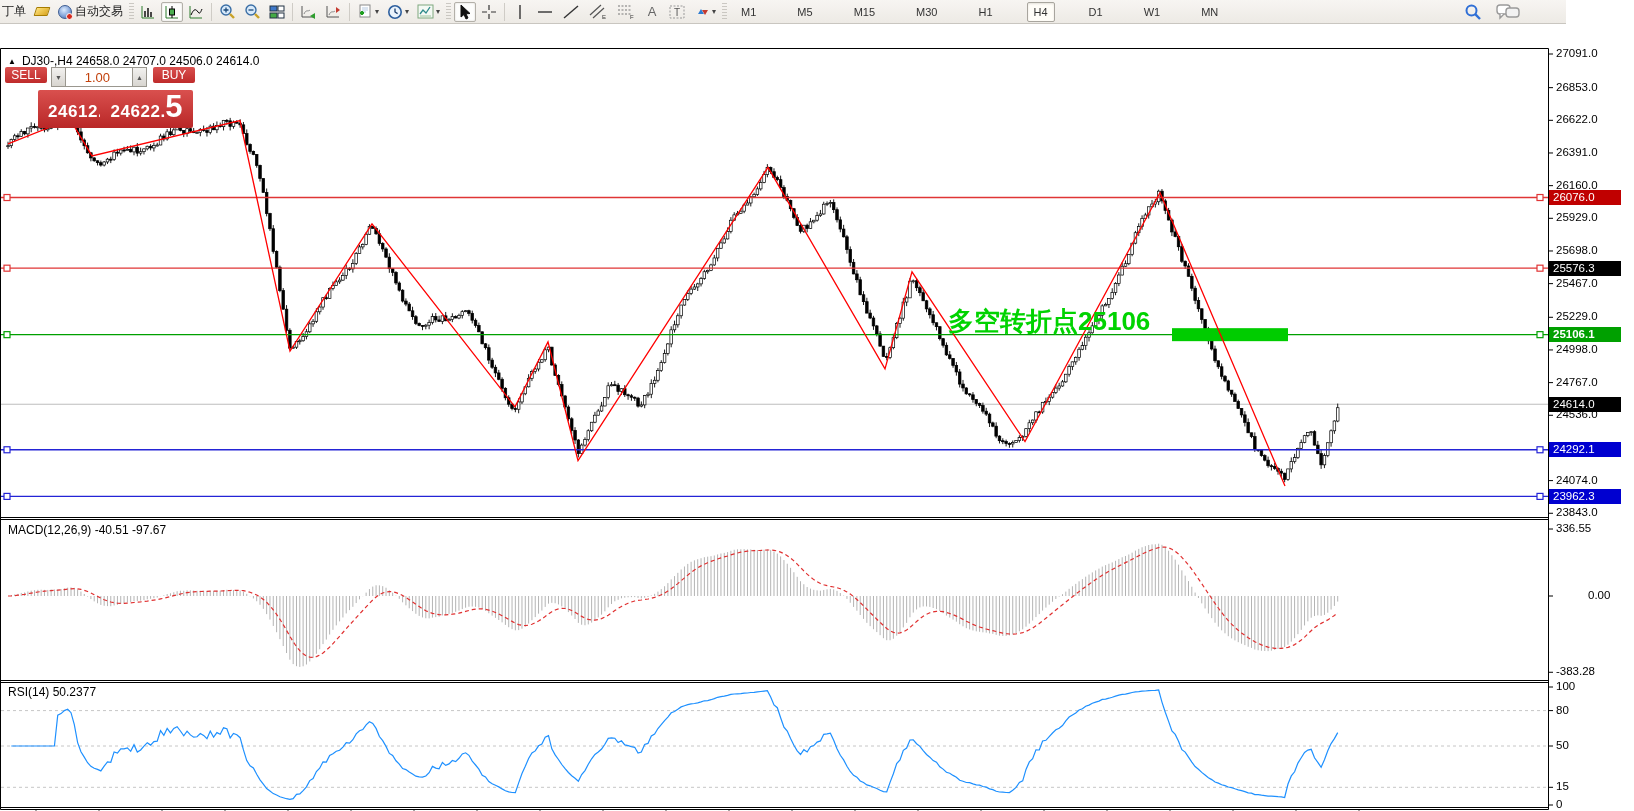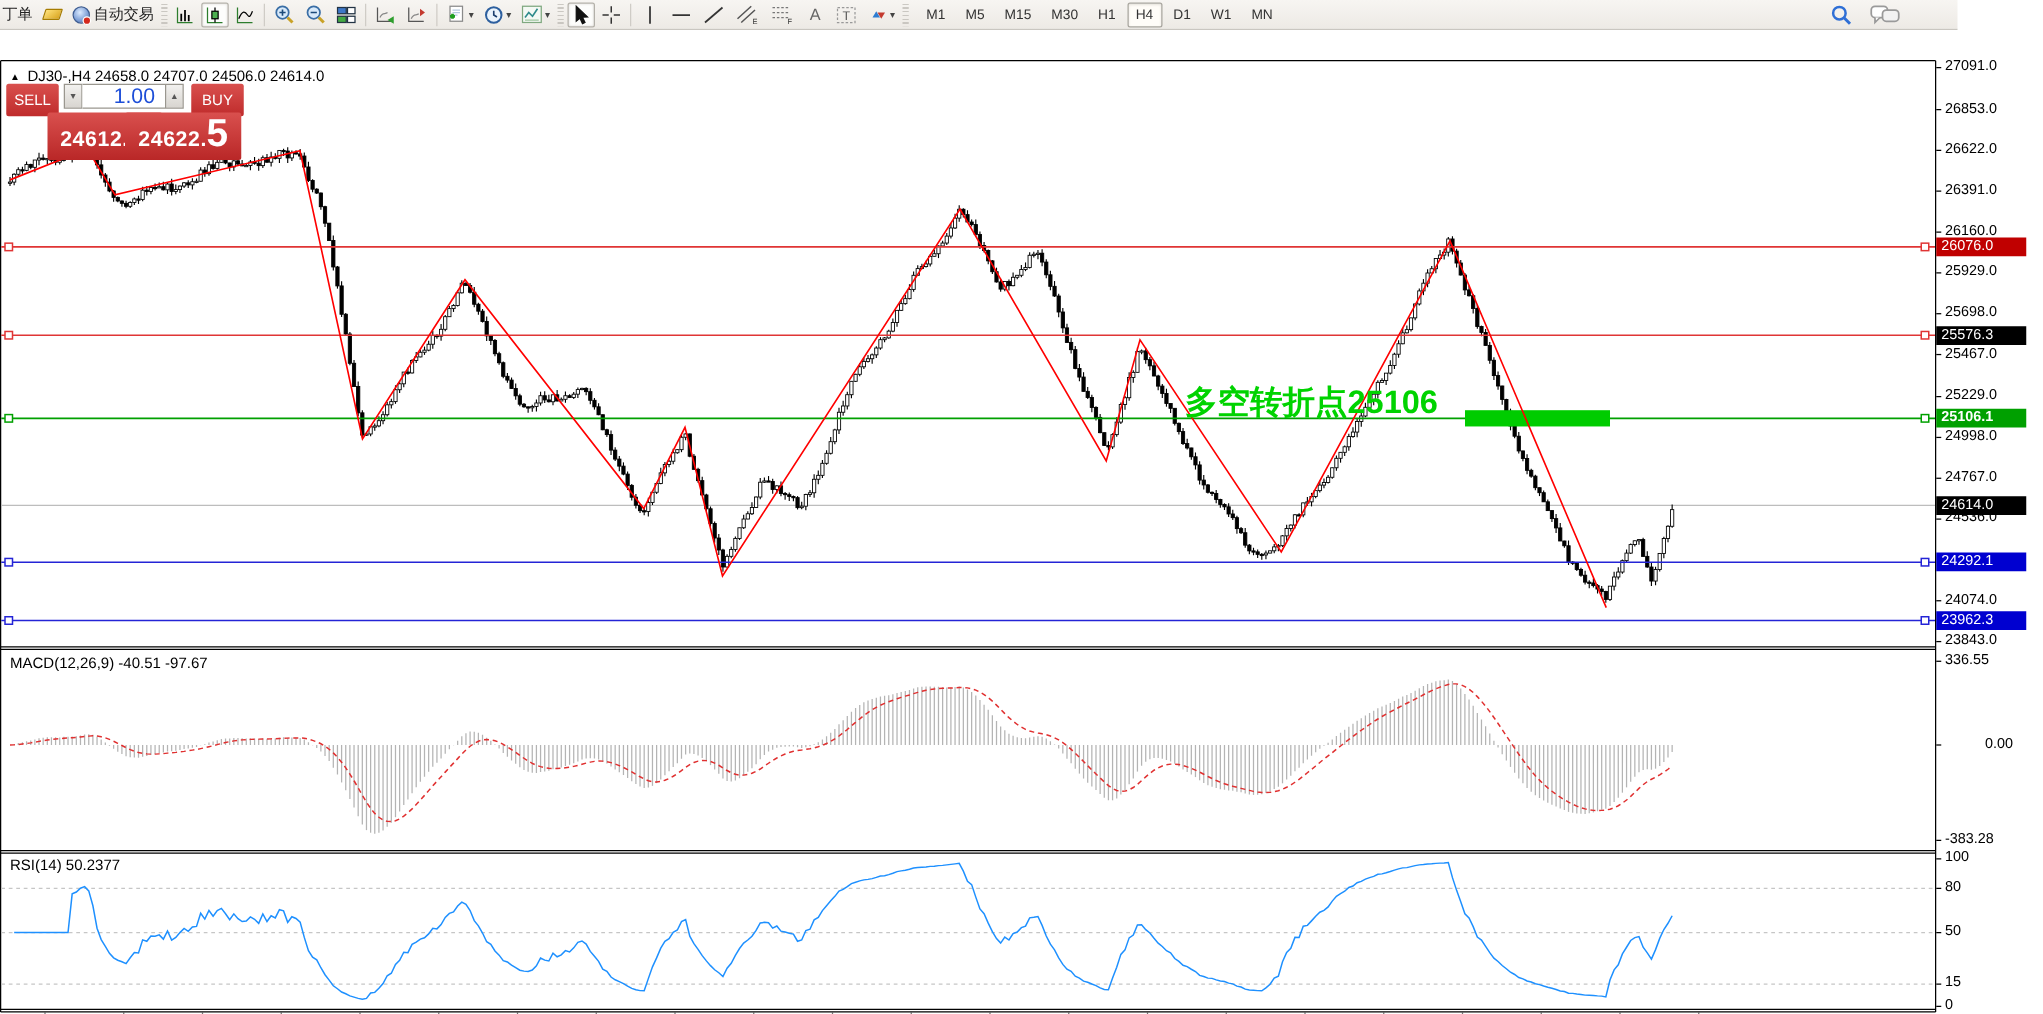--- a/index.html
+++ b/index.html
@@ -13,21 +13,21 @@
     display:flex; align-items:center; font-size:12px; color:#222; z-index:30; }
   .tbtn { height:20px; min-width:22px; display:flex; align-items:center; justify-content:center;
     margin:0 1px; padding:0 2px; border:1px solid transparent; border-radius:2px; cursor:default; }
   .tbtn.active { background:#fdfdfc; border-color:#b3b0a9; box-shadow:inset 0 0 2px #d8d5cf; }
   .tbsep { width:1px; height:18px; background:#cfccc6; margin:0 3px; }
   .tbgrip { width:5px; height:18px; margin:0 2px;
     background:repeating-linear-gradient(#b9b6b0 0 1px, transparent 1px 3px); opacity:.7; }
   .tlabel { margin-left:3px; white-space:nowrap; }
   .caret { font-size:8px; color:#444; margin-left:2px; }
   .tficon { font-size:11px; color:#333; }
-  .tf-group { display:flex; align-items:center; margin-left:4px; }
+  .tf-group { display:flex; align-items:center; margin-left:4px;gap:25px; }
   .tf-btn { height:20px; padding:0 6px; font-size:11px; color:#333; display:flex; align-items:center;
     border:1px solid transparent; border-radius:2px; margin:0 1px; }
   .tf-btn.active { background:#fffdf8; border-color:#a8a59e; box-shadow:inset 0 1px 2px #e4e1db; }
   .tb-right { margin-left:auto; margin-right:46px; display:flex; align-items:center; gap:14px; }
 
   .goldbar { width:14px; height:9px; background:linear-gradient(135deg,#ffe27a,#d9a520);
     border:1px solid #a67c00; transform:skewX(-18deg); border-radius:1px; }
   .globe { position:relative; width:14px; height:14px; border-radius:50%;
     background:radial-gradient(circle at 5px 4px,#dcebff,#7d9fd6 60%,#41639c); border:1px solid #3d5c91; }
   .globe .stopdot { position:absolute; right:-2px; bottom:-2px; width:7px; height:7px;
@@ -36,28 +36,28 @@
   
   .chart-area { position:absolute; left:0; top:24px; width:1634px; height:787px; background:#fff; }
   svg.layer { position:absolute; left:0; top:0; z-index:1; }
 
   .chart-title { position:absolute; left:8px; top:30px; z-index:20; display:flex; align-items:center;
     font-size:12px; color:#000; }
   .chart-title .tri { font-size:8px; margin-right:6px; }
 
   
   .trade-panel { position:absolute; left:5px; top:43px; width:190px; height:62px; z-index:25; font-family:"Liberation Sans",sans-serif; }
-  .tp-sell, .tp-buy { position:absolute; top:0; width:42px; height:26px; background:linear-gradient(#d9504e,#bf2b2b);
+  .tp-sell, .tp-buy { position:absolute; top:0; width:42px; height:16px; background:linear-gradient(#d9504e,#bf2b2b);
     color:#fff; font-size:12px; display:flex; align-items:center; justify-content:center; border-radius:2px; }
   .tp-sell { left:0; } .tp-buy { right:0; }
   .tp-spin { position:absolute; left:46px; top:0; width:96px; height:20px; display:flex; }
   .tp-dn, .tp-up { width:15px; height:20px; background:linear-gradient(#f2f1ef,#d8d5d0); border:1px solid #9a978f;
     display:flex; align-items:center; justify-content:center; font-size:7px; color:#555; }
   .tp-vol { flex:1; height:20px; background:#fff; border-top:1px solid #9a978f; border-bottom:1px solid #9a978f;
-    font-size:17px; color:#1d4ed8; display:flex; align-items:center; justify-content:flex-end; padding-right:8px; }
+    font-size:13px; color:#c2410c; display:flex; align-items:center; justify-content:flex-end; padding-right:22px; }
   .tp-price { position:absolute; top:23px; width:92px; height:38px; background:linear-gradient(#d9504e,#b92727);
     border-radius:2px; color:#fff; display:flex; align-items:baseline; justify-content:center; padding-top:4px; }
   .tp-price.sellp { left:0;margin-left:33px; } .tp-price.buyp { left:95px; width:93px; }
   .tp-main { font-size:17px; font-weight:bold; letter-spacing:.5px; }
   .tp-dot { font-size:17px; font-weight:bold; }
   .tp-big { font-size:31px; font-weight:bold; line-height:26px; }
 
   
   .annotation { position:absolute; z-index:15; font-weight:bold; white-space:nowrap; }
 

